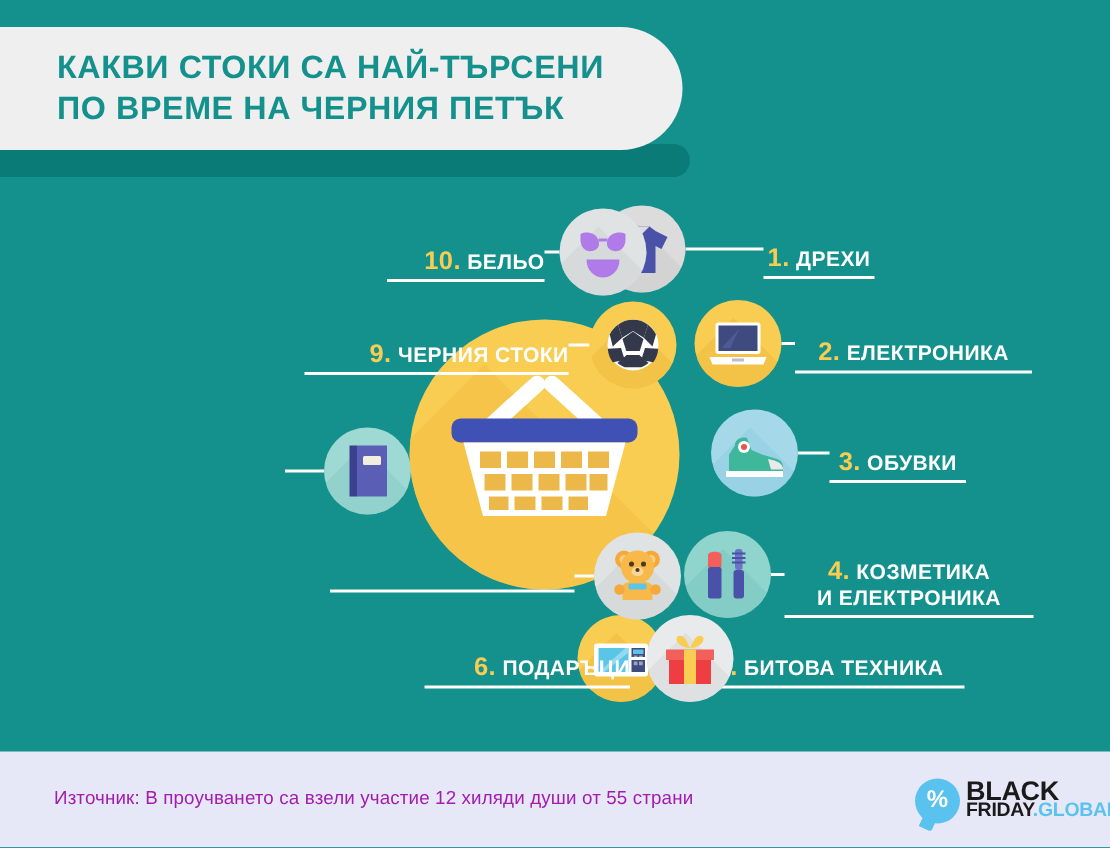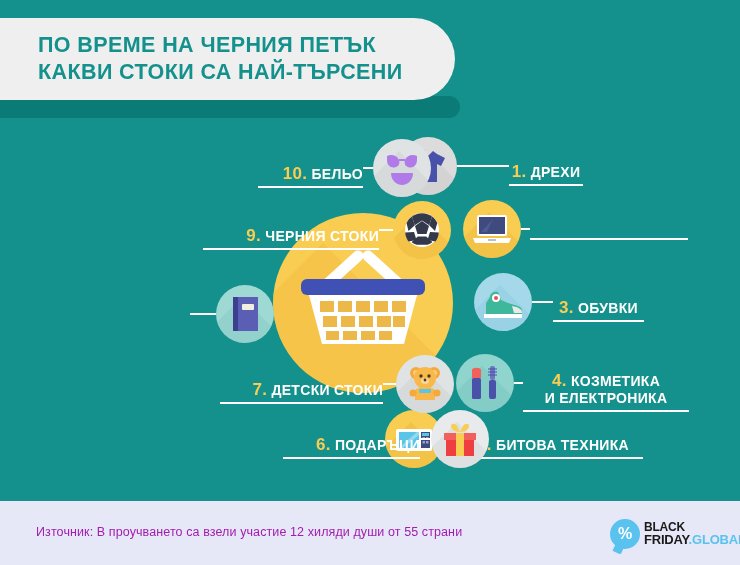--- a/index.html
+++ b/index.html
@@ -81,33 +81,33 @@
   }
   .logo .bub:after{
     content:"";position:absolute;left:4px;bottom:-4px;width:9px;height:9px;
     background:#59c2ef;transform:rotate(25deg);border-radius:0 0 2px 0;
   }
   .logo .pct{
     position:absolute;left:0;top:2px;width:30px;height:30px;
     color:#ffffff;font-size:16px;font-weight:bold;
     display:flex;align-items:center;justify-content:center;
   }
-  .logo .l1{position:absolute;left:34px;top:3px;font-size:12px;font-weight:bold;color:#1a1a1a;letter-spacing:-.2px;line-height:14px;}
+  .logo .l1{position:absolute;left:34px;top:3px;font-size:18px;font-weight:bold;color:#1a1a1a;letter-spacing:-.2px;line-height:14px;}
   .logo .l2{position:absolute;left:34px;top:16px;font-size:13px;font-weight:bold;color:#1a1a1a;letter-spacing:-.2px;line-height:14px;}
   .logo .l2 em{font-style:normal;color:#59c2ef;}
 </style>
 </head>
 <body>
 
 <div id="stage">
 
   <div class="title-shadow"></div>
   <div class="title-banner">
+    <div class="title-line">КАКВИ СТОКИ СА НАЙ-ТЪРСЕНИ</div>
     <div class="title-line">ПО ВРЕМЕ НА ЧЕРНИЯ ПЕТЪК</div>
-    <div class="title-line">КАКВИ СТОКИ СА НАЙ-ТЪРСЕНИ</div>
   </div>
 
   <div class="center-circle"></div>
   <div class="center-shadow">
       <i></i>
     </div>
   <div class="basket">
     <svg viewBox="0 0 180 180" xmlns="http://www.w3.org/2000/svg">
       <g stroke="#ffffff" stroke-width="11" stroke-linecap="round" fill="none">
         <line x1="53" y1="72" x2="85" y2="43"></line>
@@ -155,20 +155,21 @@
           <svg viewBox="0 0 58 58">
             <rect x="14" y="15" width="30" height="21" rx="2" fill="#ffffff"></rect>
             <rect x="16" y="17" width="26" height="17" fill="#3f4a7e"></rect>
             <path d="M18 32 L30 19 L24 32 Z" fill="#4d5a94"></path>
             <path d="M10 38 L48 38 L46 43 L12 43 Z" fill="#ffffff"></path>
             <rect x="25" y="39" width="8" height="2" fill="#b9bdd6"></rect>
           </svg>
         </div>
         <div class="connector" style="width: 9px;"></div>
         <div class="txtwrap">
+          <div class="txt"><span class="num">2.</span><span> ЕЛЕКТРОНИКА</span></div>
           <div class="ul" style="width: 158px;"></div>
         </div>
       </div>
       <div class="item right" style="left: 474px; top: 271px;">
         <div class="ic" style="background: rgb(165, 217, 234);">
           <div class="sh" style="background: rgb(142, 202, 223);"></div>
           <svg viewBox="0 0 58 58">
             <path d="M16 24 C16 20 20 18 24 19 L27 27 L34 30 L44 33 C47 34 48 36 48 39 L48 41 L12 41 L12 30 Z" fill="#3fb79a"></path>
             <path d="M10 41 L48 41 L48 45 L10 45 Z" fill="#ffffff"></path>
             <circle cx="22" cy="25" r="4" fill="#ffffff"></circle>
@@ -258,21 +259,20 @@
             <ellipse cx="29" cy="26" rx="4" ry="3" fill="#f9d79a"></ellipse>
             <circle cx="29" cy="25" r="1.4" fill="#4a3b20"></circle>
             <path d="M19 36 C19 31 39 31 39 36 L39 45 L19 45 Z" fill="#f9b94a"></path>
             <rect x="23" y="34" width="12" height="4" rx="1" fill="#5bc5e8"></rect>
             <circle cx="17" cy="38" r="3.5" fill="#f6a93b"></circle>
             <circle cx="41" cy="38" r="3.5" fill="#f6a93b"></circle>
           </svg>
         </div>
         <div class="connector" style="width: 13px;"></div>
         <div class="txtwrap">
-          <div class="txt"><span class="num">7.</span><span> ДЕТСКИ СТОКИ</span></div>
           <div class="ul" style="width: 163px; margin-left: auto;"></div>
         </div>
       </div>
       <div class="item left" style="left: 190px; top: 283px;">
         <div class="ic" style="background: rgb(159, 217, 211);">
           <div class="sh" style="background: rgb(135, 204, 197);"></div>
           <svg viewBox="0 0 58 58">
             <rect x="17" y="12" width="5" height="34" fill="#3d3f8f"></rect>
             <rect x="22" y="12" width="20" height="34" fill="#5a5fb5"></rect>
             <rect x="26" y="19" width="12" height="6" rx="1" fill="#f2eedd"></rect>

